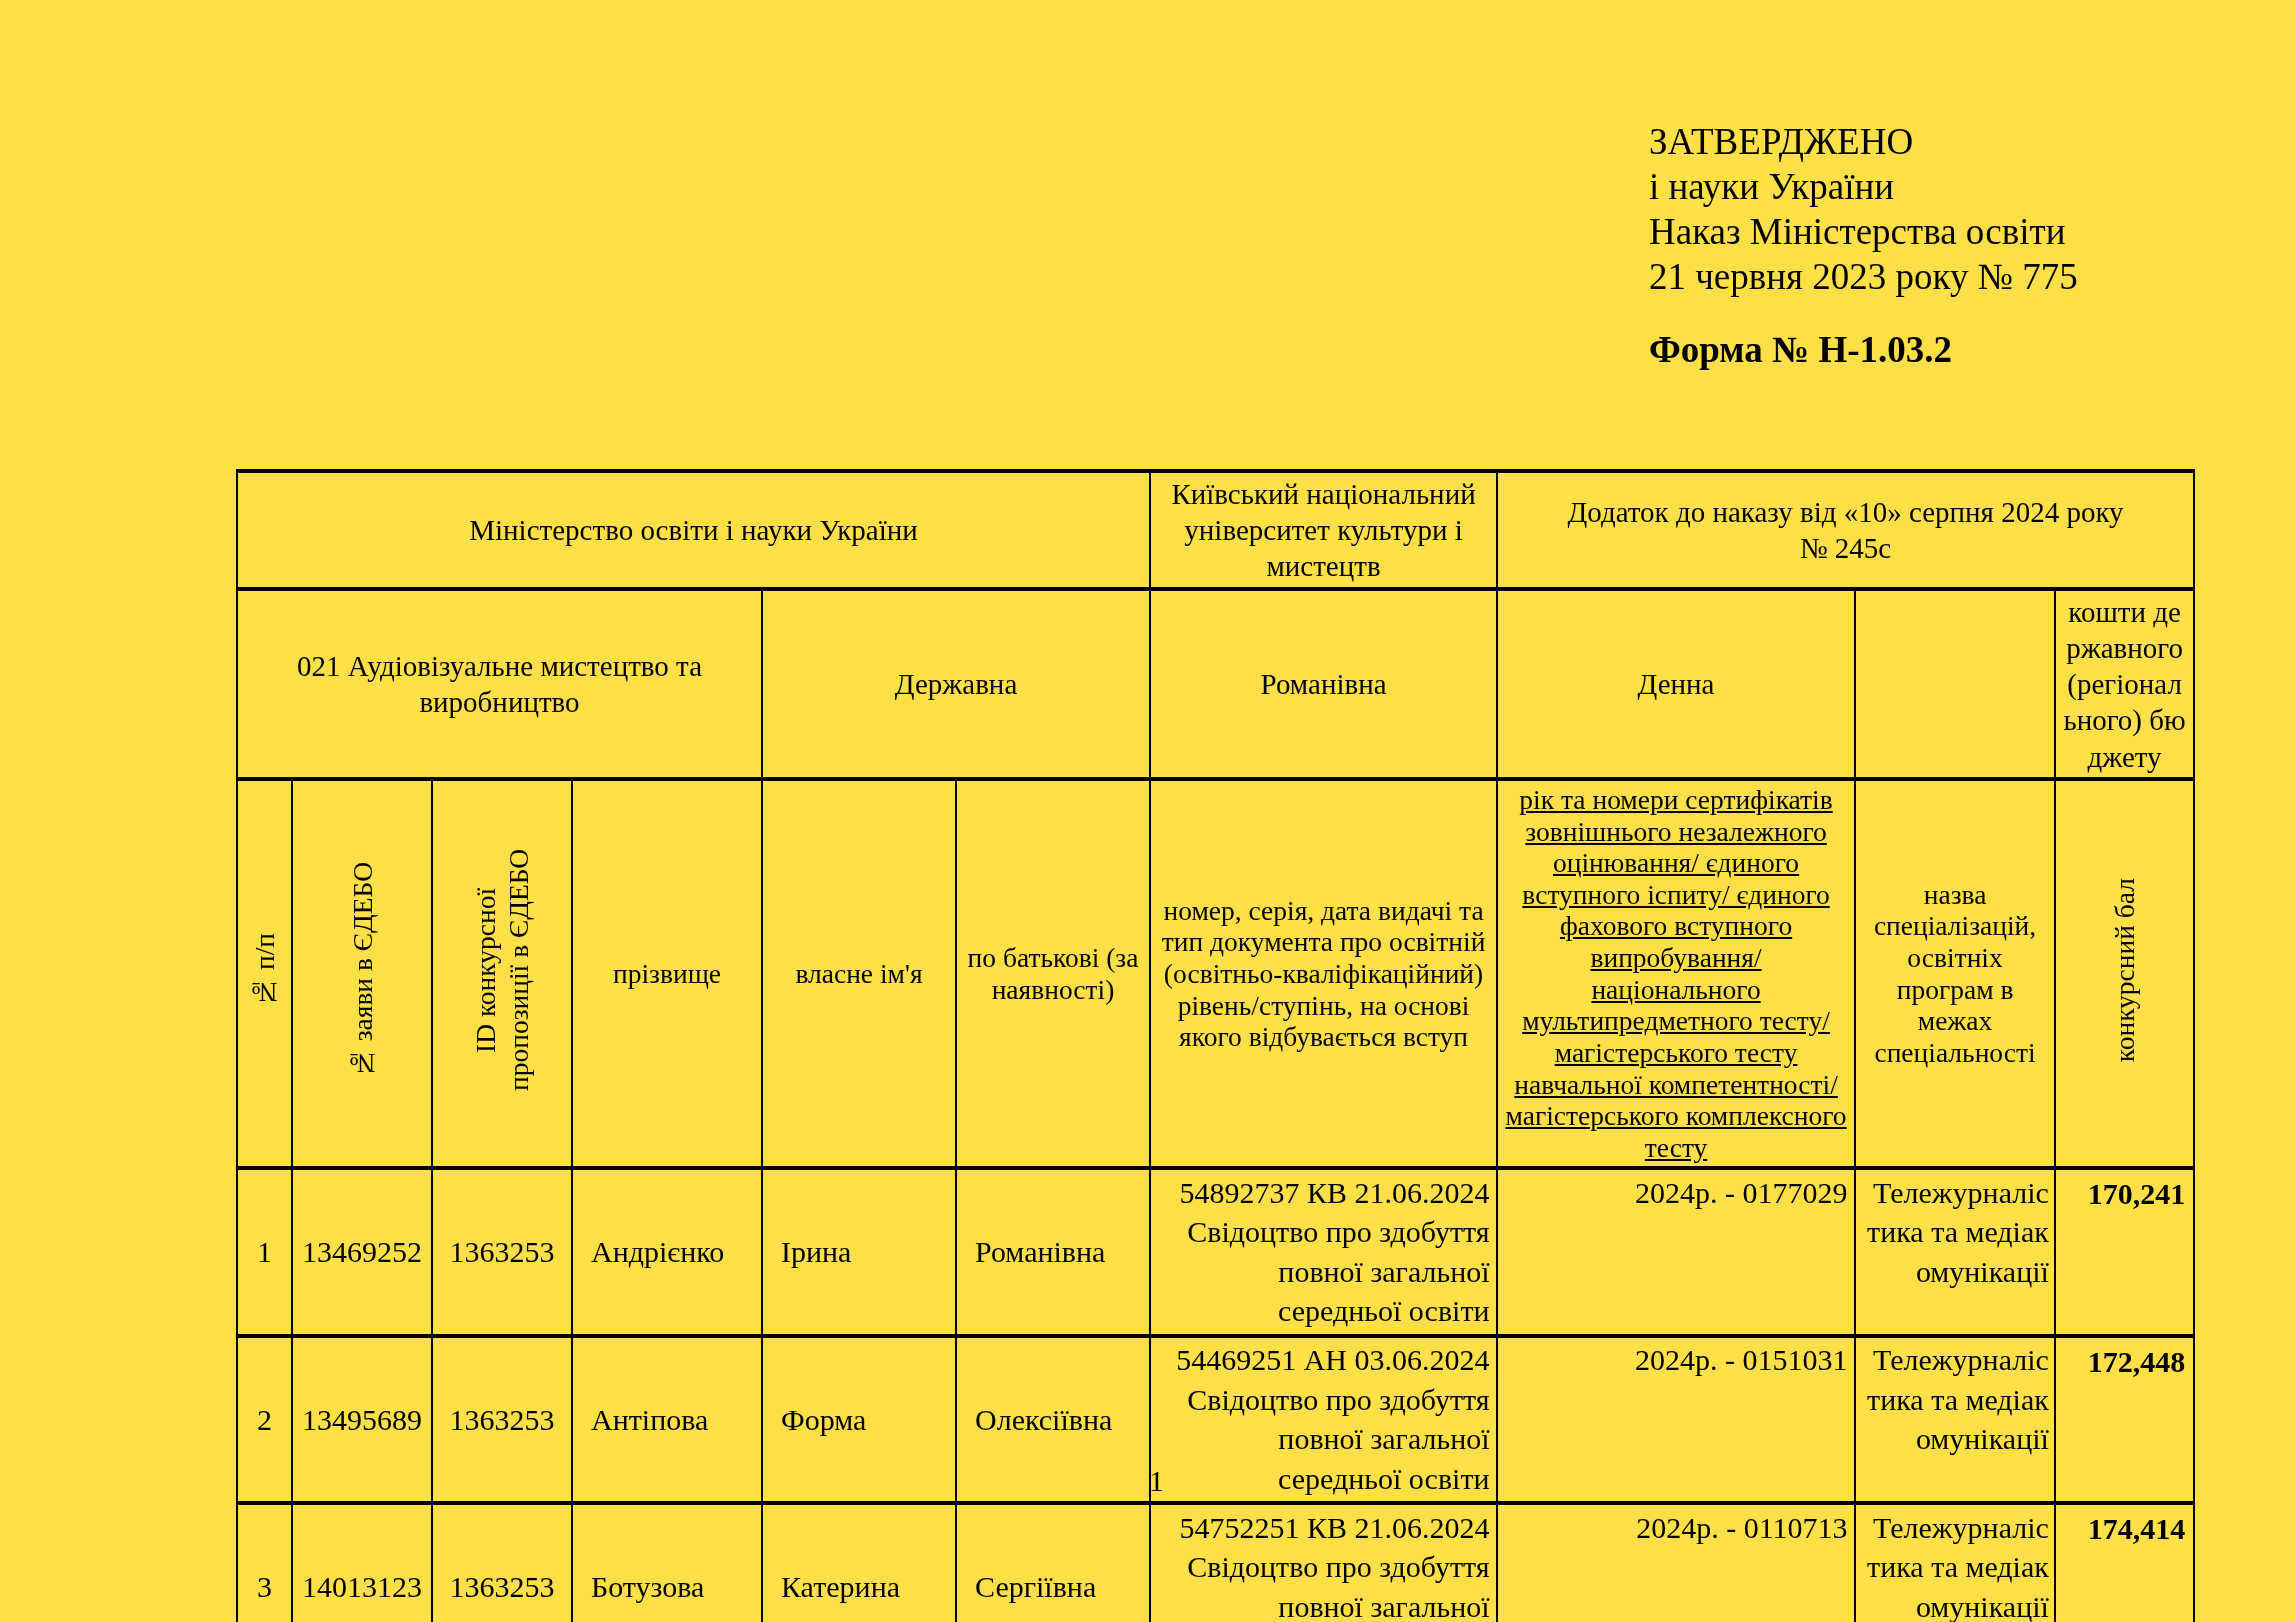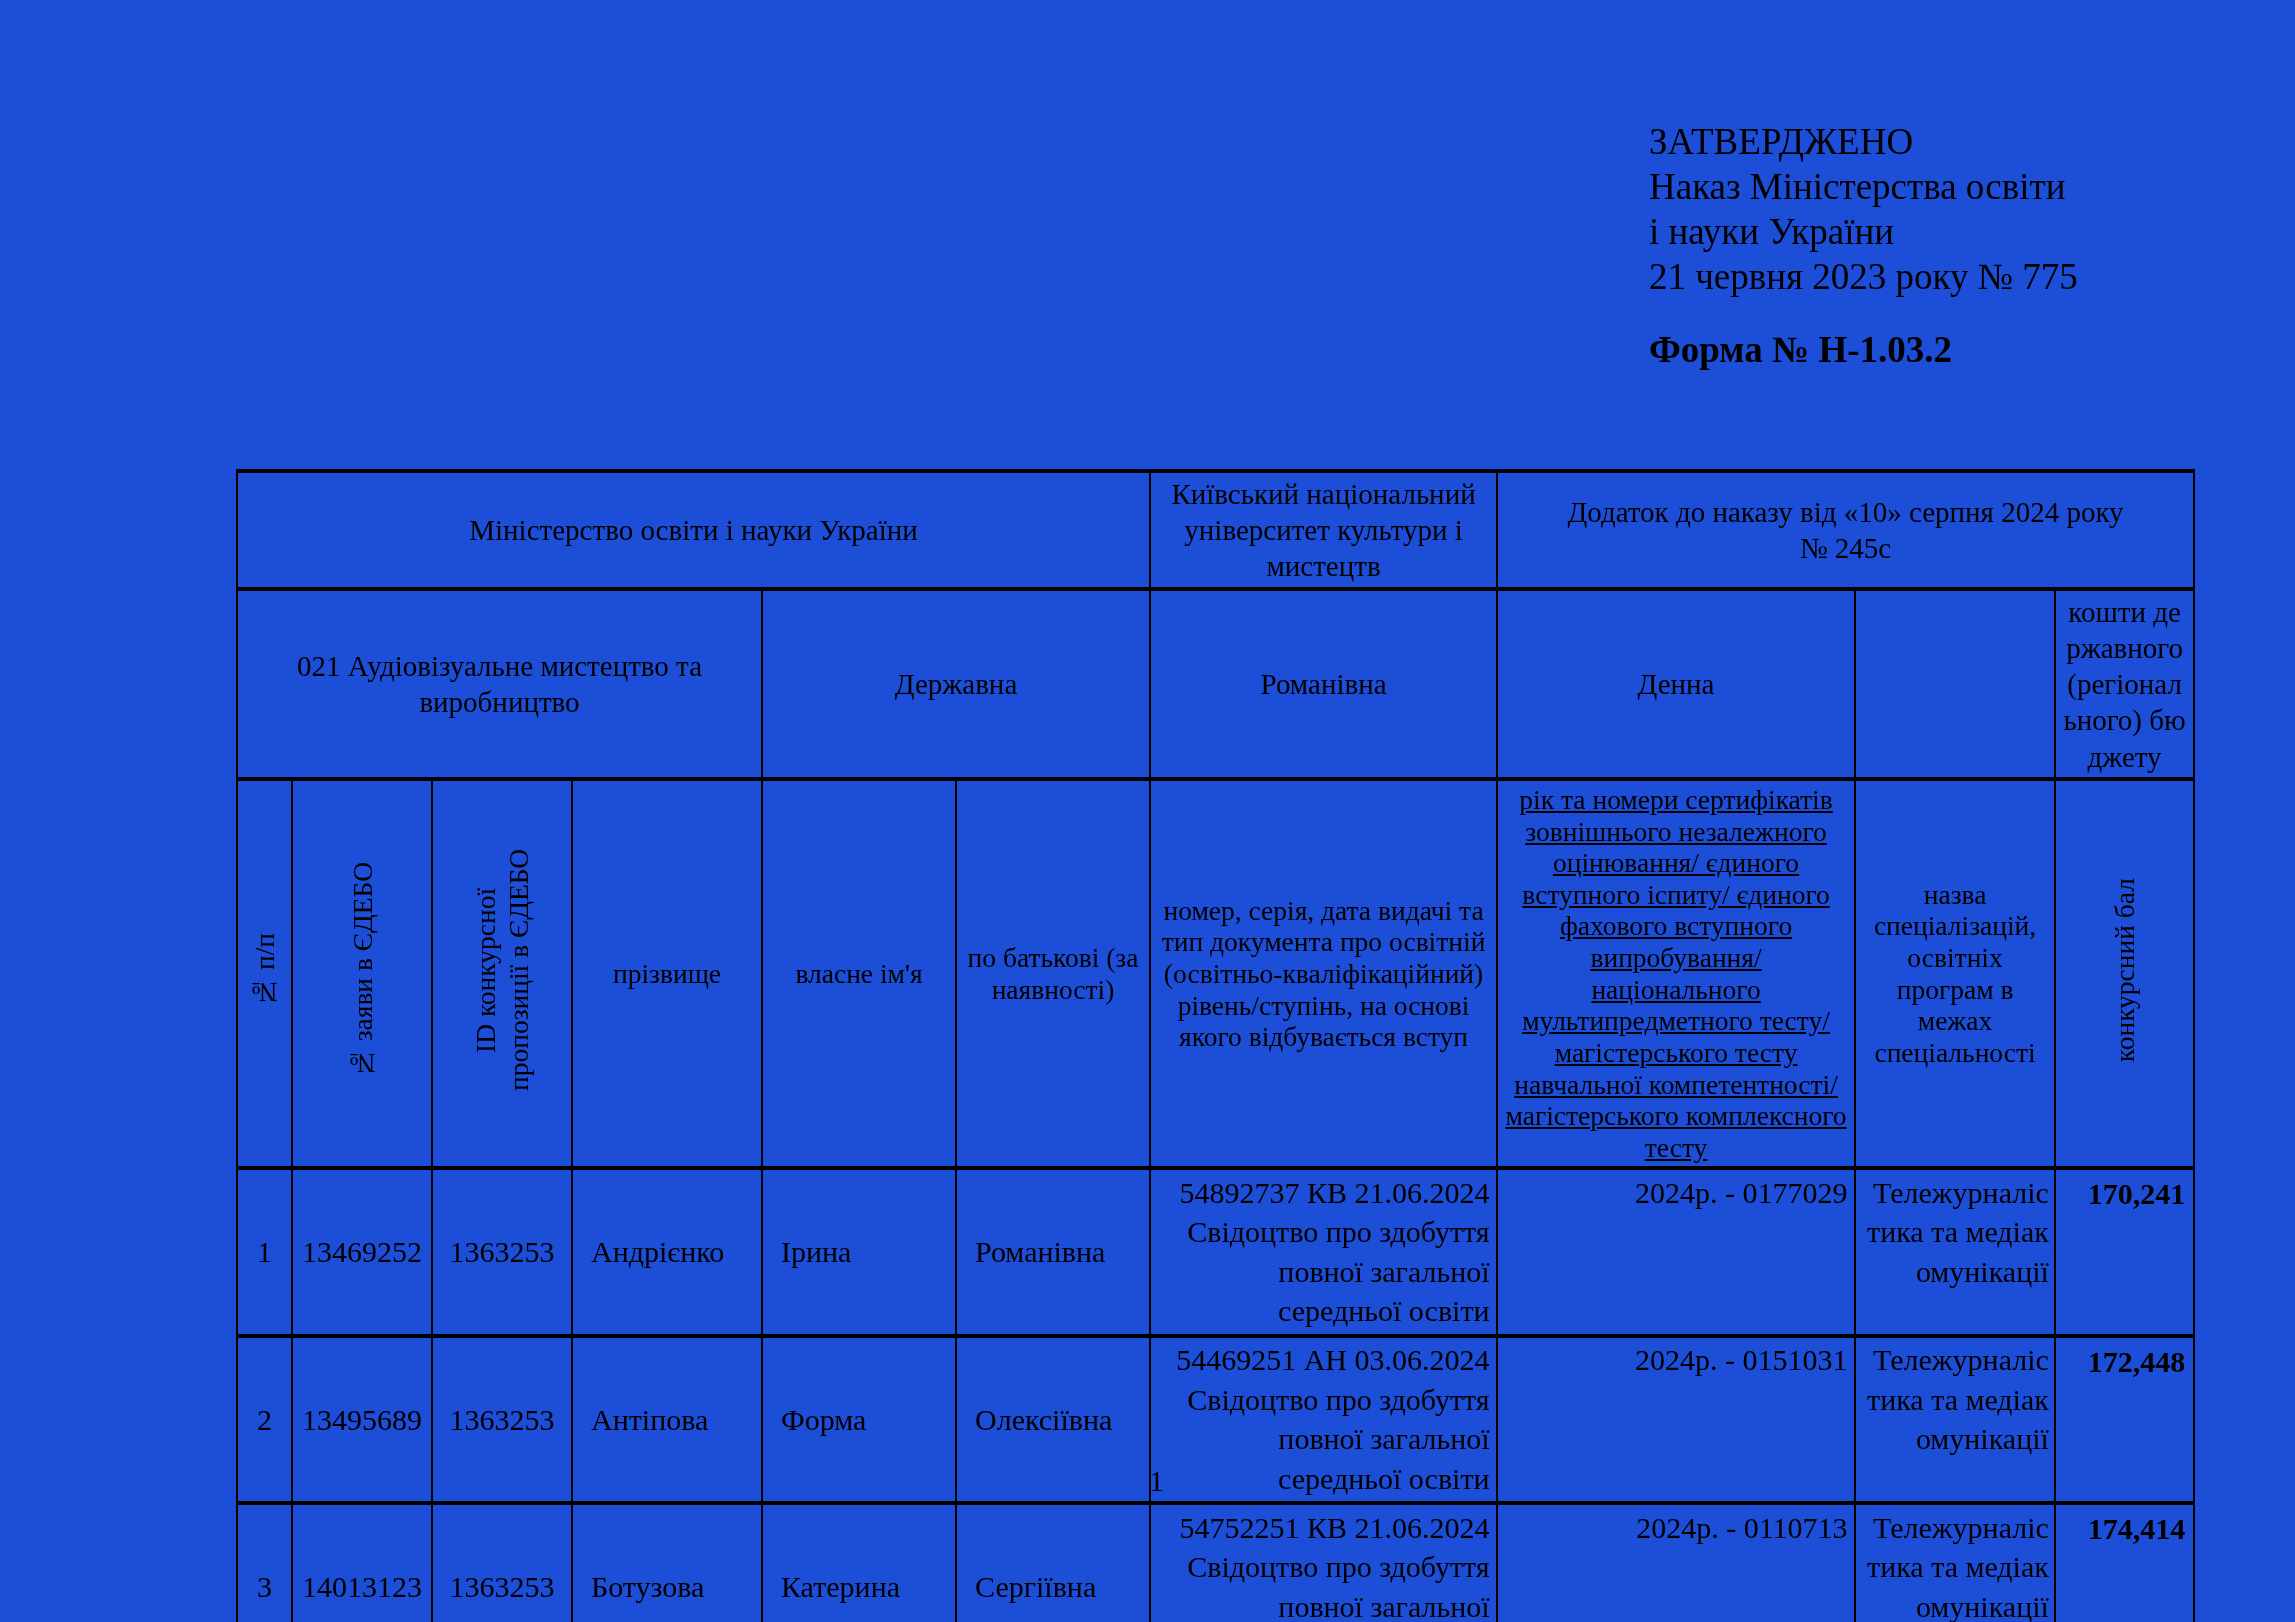--- a/index.html
+++ b/index.html
@@ -6,21 +6,21 @@
     margin: 0;
     padding: 0;
     background: #ffffff;
     color: #000000;
     font-family: "Liberation Serif", serif;
   }
   .page {
     position: relative;
     width: 2295px;
     height: 1623px;
-    background: #1d4ed8;
+    background: #fde047;
     overflow: hidden;
   }
   .approval {
     position: absolute;
     left: 1649px;
     top: 119px;
     font-size: 37px;
     line-height: 1.22;
     white-space: nowrap;
   }
@@ -130,22 +130,22 @@
     font-size: 30px;
   }
 </style>
 </head>
 <body>
 
 <div class="page">
 
   <div class="approval">
     <div>ЗАТВЕРДЖЕНО</div>
+    <div>і науки України</div>
     <div>Наказ Міністерства освіти</div>
-    <div>і науки України</div>
     <div>21 червня 2023 року № 775</div>
   </div>
 
   <div class="form-no">Форма № Н-1.03.2</div>
 
 
   <table class="main">
     <colgroup>
       <col style="width:55px">
         <col style="width:140px">

